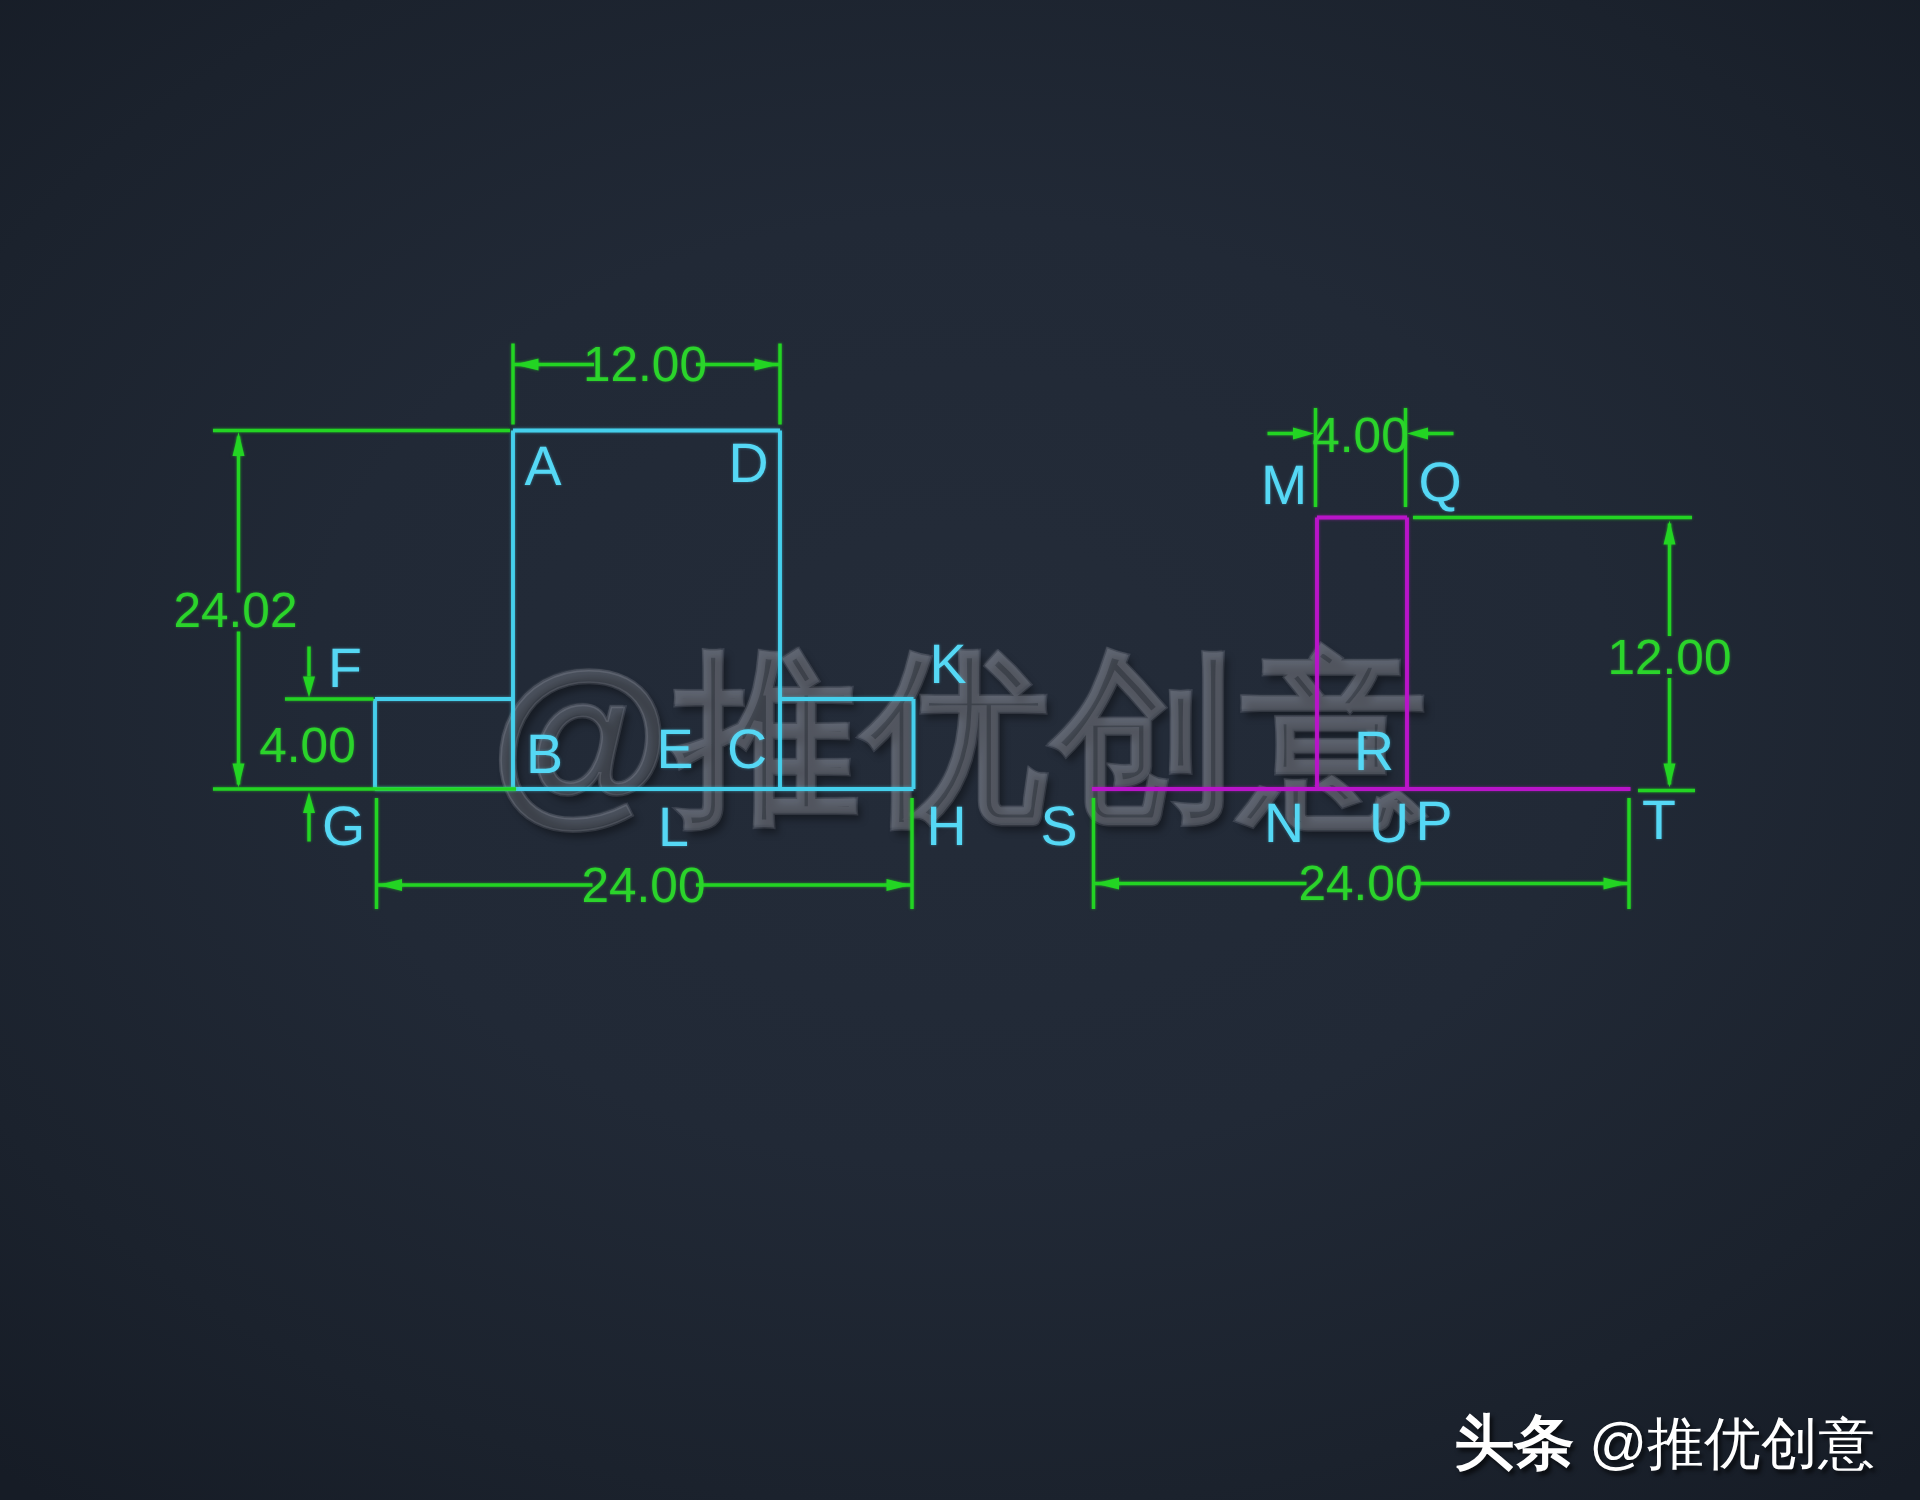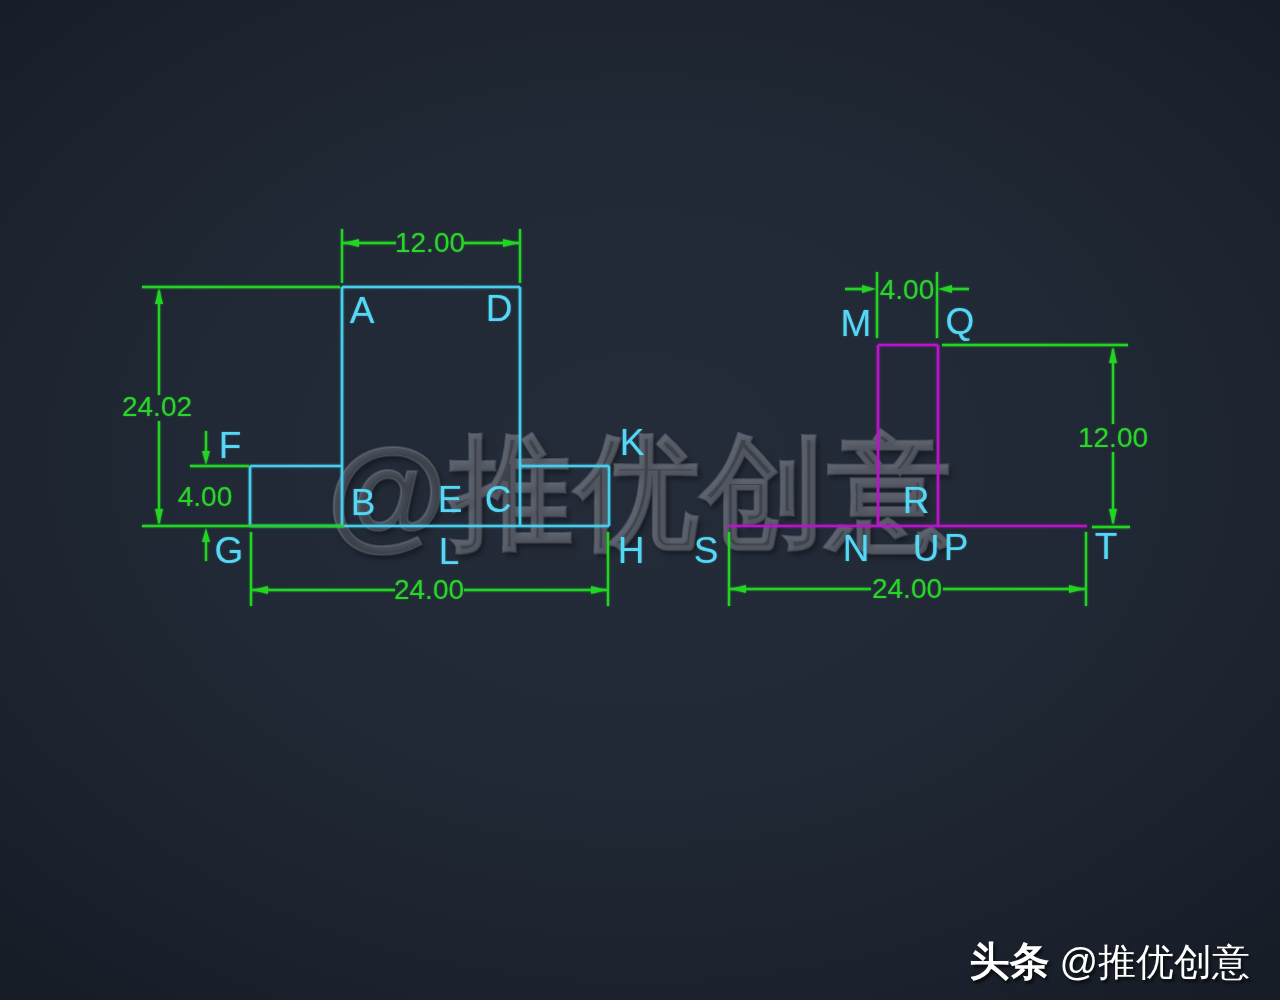--- a/index.html
+++ b/index.html
@@ -18,21 +18,21 @@
     font-size:37px;
     font-weight:400;
     letter-spacing:0;
     text-shadow:0 0 2px rgba(85,216,245,.45);
     white-space:nowrap;
   }
   .dim{
     position:absolute;
     transform:translate(-50%,-50%);
     color:#2bd42b;
-    font-size:28px;
+    font-size:33px;
     font-weight:500;
     text-shadow:0 0 2px rgba(43,212,43,.5);
     white-space:nowrap;
   }
   .watermark{
     position:absolute;
     left:640px;top:494px;
     transform:translate(-50%,-50%);
     font-size:124px;
     font-weight:700;

